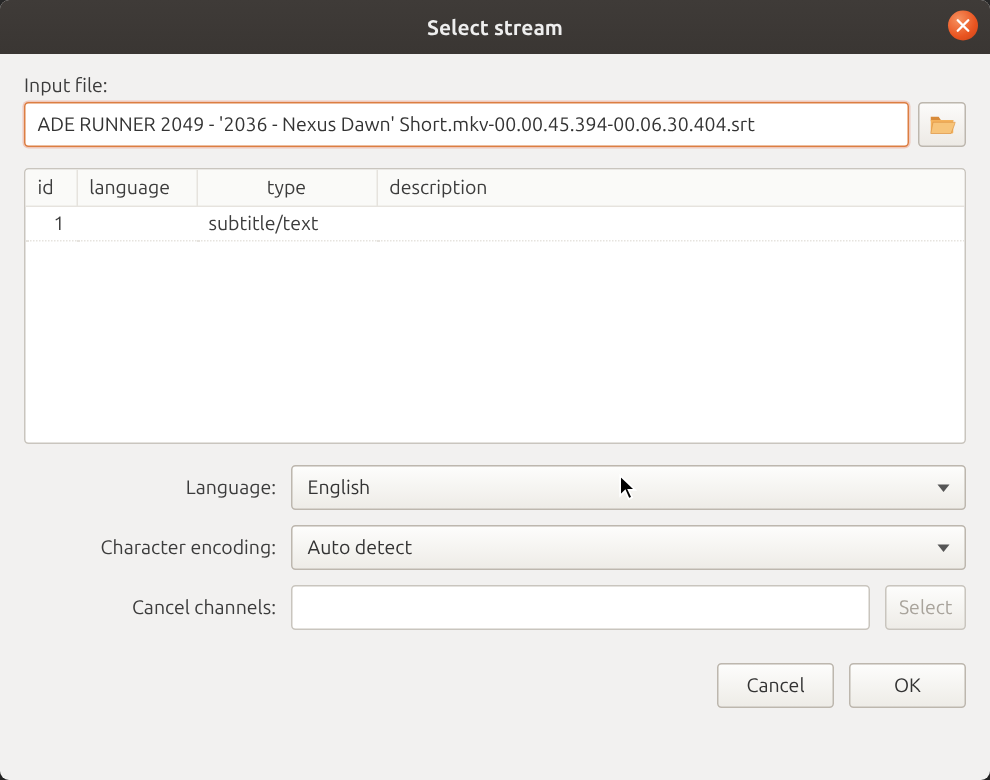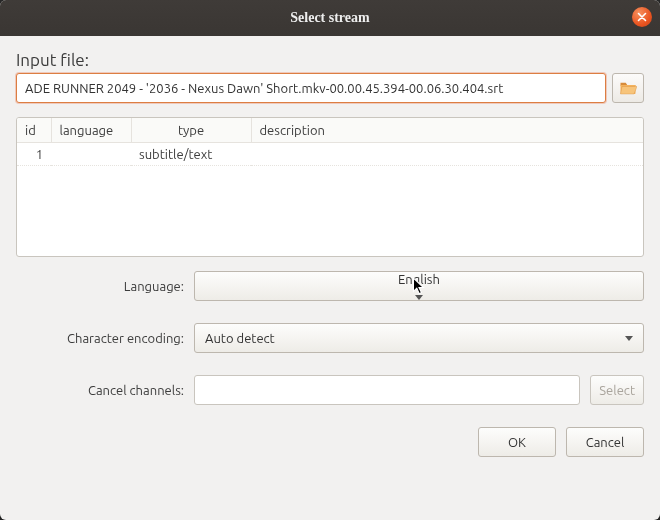--- a/index.html
+++ b/index.html
@@ -24,21 +24,20 @@
   .titlebar {
     height: 36px;
     background: linear-gradient(to bottom, #3f3b38, #3a3633);
     display: flex;
     align-items: center;
     justify-content: center;
     position: relative;
     color: #eee;
     font-weight: bold;
     font-size: 14px;
-    font-family: Liberation Serif, serif;
   }
   .close-btn {
     position: absolute;
     right: 8px;
     top: 7px;
     width: 20px;
     height: 20px;
     border-radius: 50%;
     background: radial-gradient(circle at 35% 30%, #f6915f, #e95420 60%, #c6421a);
     display: flex;
@@ -46,21 +45,21 @@
     justify-content: center;
     color: #fff;
     font-size: 11px;
     cursor: pointer;
   }
   .close-btn svg { width: 10px; height: 10px; }
   .content {
     padding: 14px 16px 12px 16px;
   }
   .field-label {
-    font-size: 17px;
+    font-size: 13px;
     margin-bottom: 4px;
     color: #3c3c3c;
   }
   .input-row {
     display: flex;
     align-items: center;
     gap: 6px;
     margin-bottom: 14px;
   }
   .text-input {
@@ -86,21 +85,21 @@
     align-items: center;
     justify-content: center;
     cursor: pointer;
   }
   .browse-btn svg { width: 18px; height: 16px; }
   .stream-section { margin-bottom: 14px; }
   .table-container {
     border: 1px solid #c9c5be;
     border-radius: 3px;
     background: #fff;
-    height: 140px;
+    height: 184px;
     overflow: hidden;
     margin-top: 4px;
   }
   .stream-table {
     width: 100%;
     border-collapse: collapse;
     font-size: 13px;
   }
   .stream-table th {
     text-align: left;
@@ -118,21 +117,21 @@
     border-bottom: 1px dotted #e6e3de;
     height: 22px;
   }
   .stream-table td.id-cell { text-align: right; width: 34px; }
   .stream-table th.col-id { width: 34px; }
   .stream-table th.col-lang { width: 80px; }
   .stream-table th.col-type { width: 120px; text-align: center; }
   .form-grid {
     display: grid;
     grid-template-columns: 160px 1fr auto;
-    gap: 22px 10px;
+    gap: 10px 10px;
     align-items: center;
     margin-left: 8px;
   }
   .form-grid .flabel {
     text-align: right;
     font-size: 13px;
     color: #3c3c3c;
   }
   .combo {
     height: 30px;
@@ -194,21 +193,21 @@
     height: 30px;
     border: 1px solid #bdb7ae;
     border-radius: 3px;
     background: linear-gradient(to bottom, #fdfdfc, #eeece7);
     font-size: 13px;
     font-family: inherit;
     color: #333;
     cursor: pointer;
   }
   .combo-wrap { position: relative; grid-column: 2 / span 2; }
-  .combo-wrap .combo { grid-column: unset; width: 100%; flex-direction: column; }
+  .combo-wrap .combo { grid-column: unset; width: 100%; }
 </style>
 </head>
 <body>
 
 <div class="window">
 
   <div class="titlebar">
     <span>Select stream</span>
     <div class="close-btn">
       <svg viewBox="0 0 10 10">
@@ -275,18 +274,18 @@
         <span class="caret"></span>
       </div>
 
       <div class="flabel">Cancel channels:</div>
       <input type="text" class="plain-input" value="" style="">
       <button class="select-btn" disabled="">Select</button>
 
     </div>
 
     <div class="button-bar">
+      <button class="dlg-button">Cancel</button>
       <button class="dlg-button">OK</button>
-      <button class="dlg-button">Cancel</button>
     </div>
 
   </div>
 </div>
 
 </body></html>

